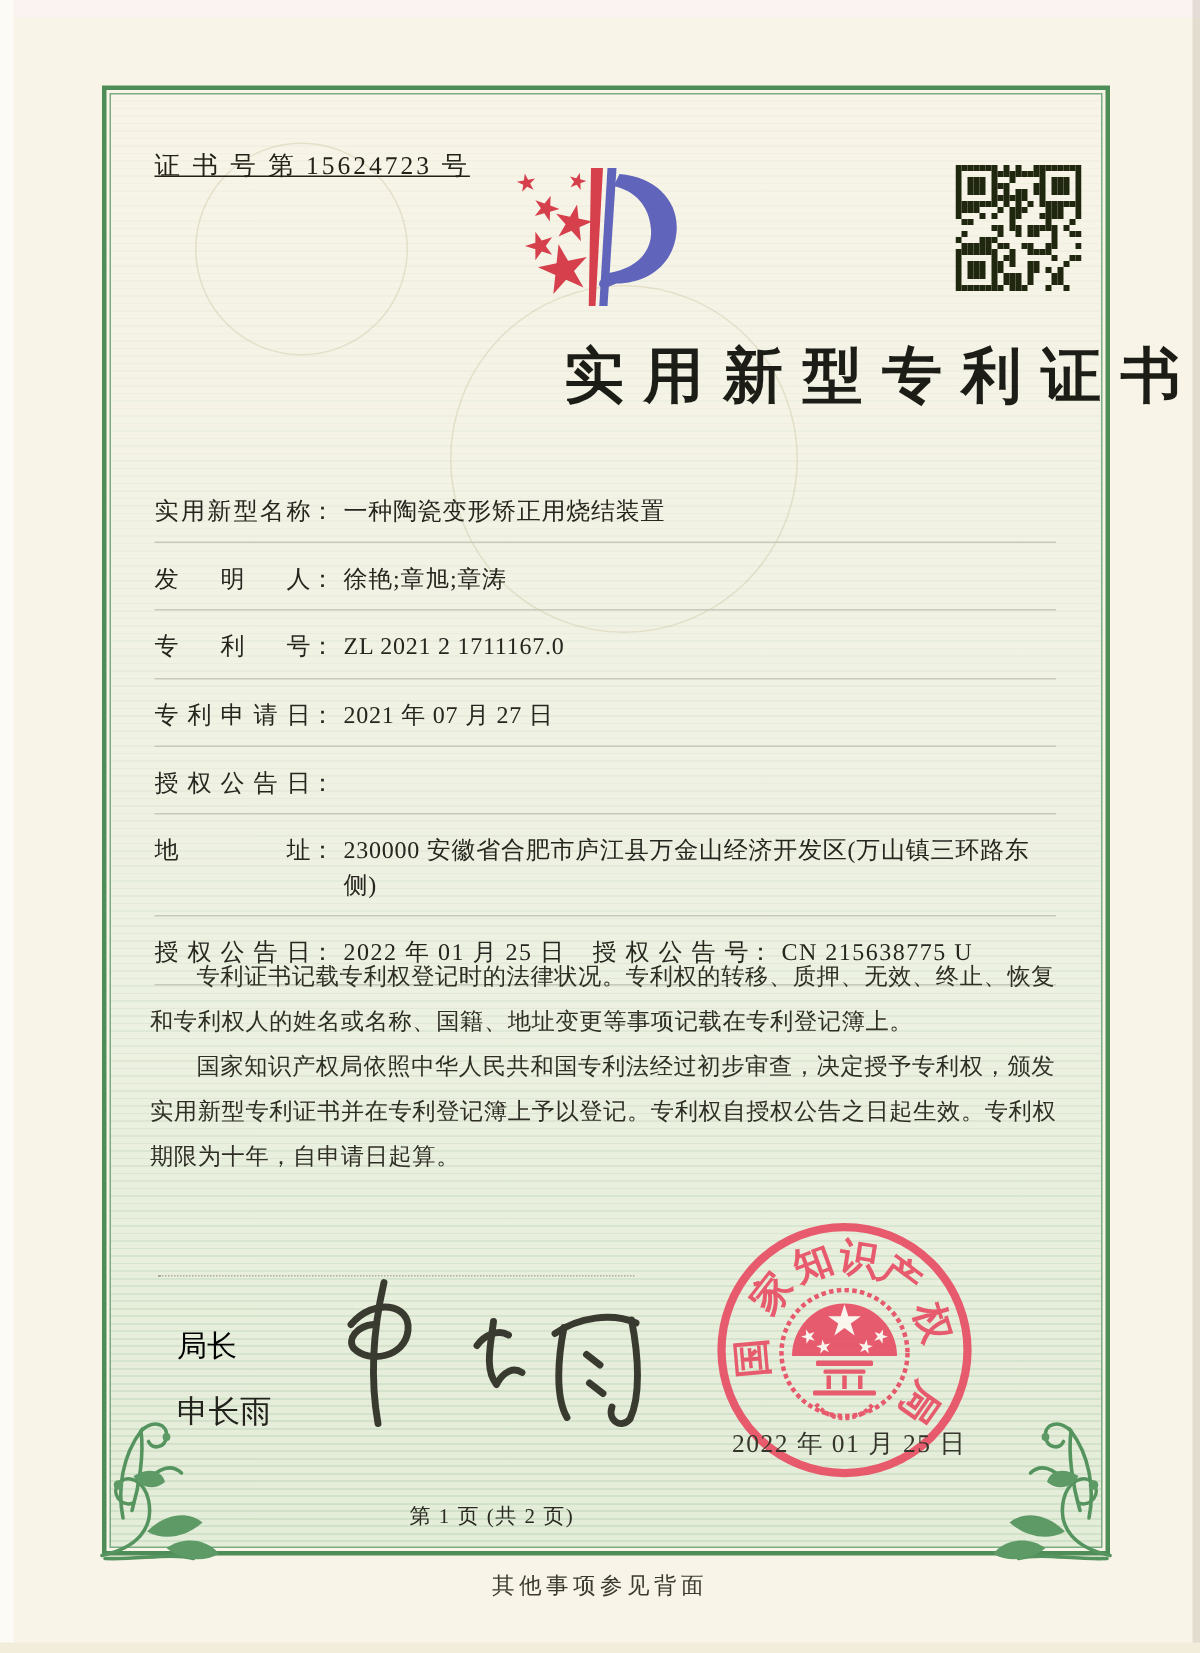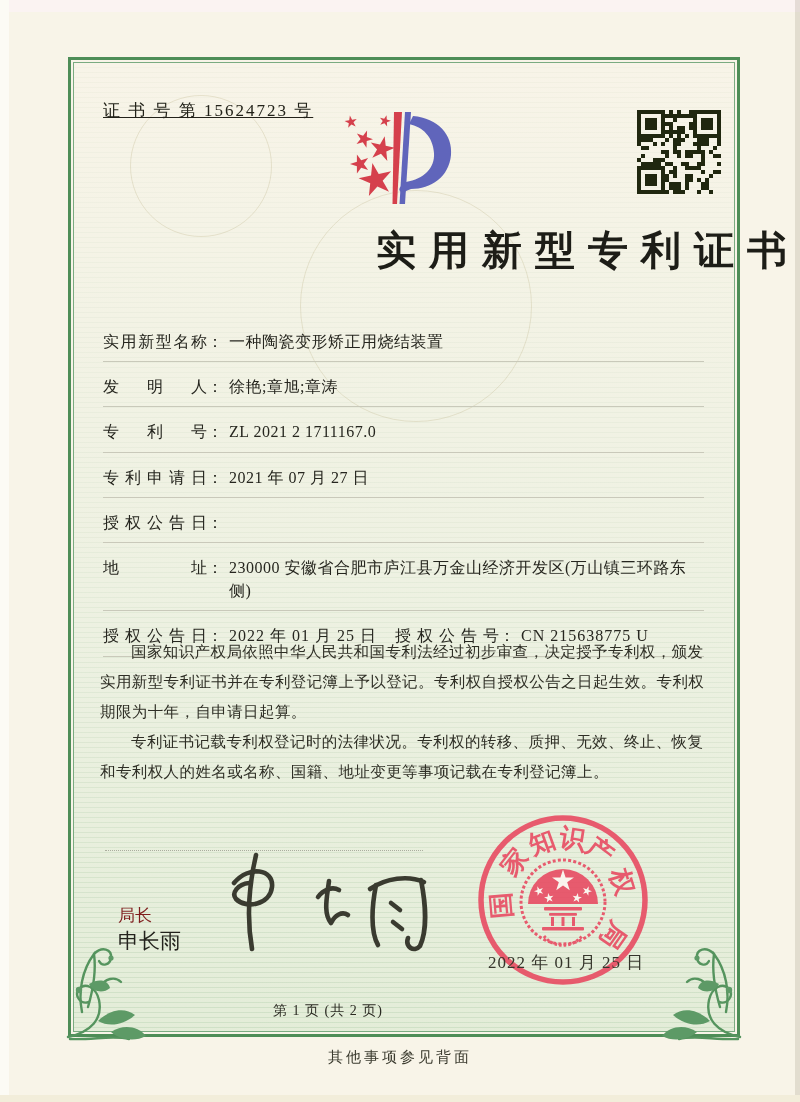--- a/index.html
+++ b/index.html
@@ -41,21 +41,21 @@
   .grow{display:flex;}
   .pair-left{width:292px;flex:none;}
   .gl{display:inline-block;width:104px;text-align:justify;text-align-last:justify;flex:none;}
   .gl2{flex:none;letter-spacing:1px;}
 
   .paras{left:100px;top:637px;width:614px;font-size:15.5px;line-height:1.93;color:#2e2e25;
          letter-spacing:.4px;}
   .paras p{margin:0;text-indent:2em;}
 
   .dotted-rule{left:105px;top:850px;width:318px;border-top:1px dotted rgba(120,120,108,.55);}
-  .signer-title{left:118px;top:904px;font-size:17px;font-family:"Liberation Sans","DejaVu Sans",sans-serif;color:#7f1d1d;}
+  .signer-title{left:118px;top:884px;font-size:20px;font-family:"Liberation Sans","DejaVu Sans",sans-serif;color:#000000;}
   .signer-name{left:118px;top:927px;font-size:21px;font-family:Liberation Serif, serif;color:#23231d;}
   .sig{left:222px;top:845px;width:210px;height:112px;}
   .seal{left:468px;top:805px;width:190px;height:190px;}
   .seal-date{left:488px;top:951px;width:180px;font-size:17px;letter-spacing:1px;color:#35352b;}
 
   .footer-page{left:0;top:1002px;width:656px;text-align:center;font-size:14px;color:#2a2a22;letter-spacing:1px;}
   .footer-note{left:0;top:1048px;width:800px;text-align:center;font-size:15px;color:#3a3a2e;letter-spacing:3px;}
 </style>
 </head>
 <body>
@@ -406,22 +406,22 @@
     </span>
     <span class="pair">
       <span class="gl">授权公告号</span>
         <span class="fc">：</span>
       <span class="gl2">CN 215638775 U</span>
     </span>
   </div>
 </div>
 
 <div class="abs paras">
+  <p>专利证书记载专利权登记时的法律状况。专利权的转移、质押、无效、终止、恢复和专利权人的姓名或名称、国籍、地址变更等事项记载在专利登记簿上。</p>
   <p>国家知识产权局依照中华人民共和国专利法经过初步审查，决定授予专利权，颁发实用新型专利证书并在专利登记簿上予以登记。专利权自授权公告之日起生效。专利权期限为十年，自申请日起算。</p>
-  <p>专利证书记载专利权登记时的法律状况。专利权的转移、质押、无效、终止、恢复和专利权人的姓名或名称、国籍、地址变更等事项记载在专利登记簿上。</p>
 </div>
 
 <div class="abs dotted-rule"></div>
 <div class="abs signer-title">局长</div>
 <div class="abs signer-name">申长雨</div>
 
 <svg class="abs sig" viewBox="0 0 210 112">
   <g stroke="#2c2c22" stroke-width="4.6" fill="none" stroke-linecap="round" stroke-linejoin="round" opacity="0.92">
     <path d="M34,10 C28,36 24,70 30,104"></path>
     <path d="M12,38 C27,20 52,24 50,42 C48,60 24,64 14,54 C9,48 16,39 27,38"></path>

